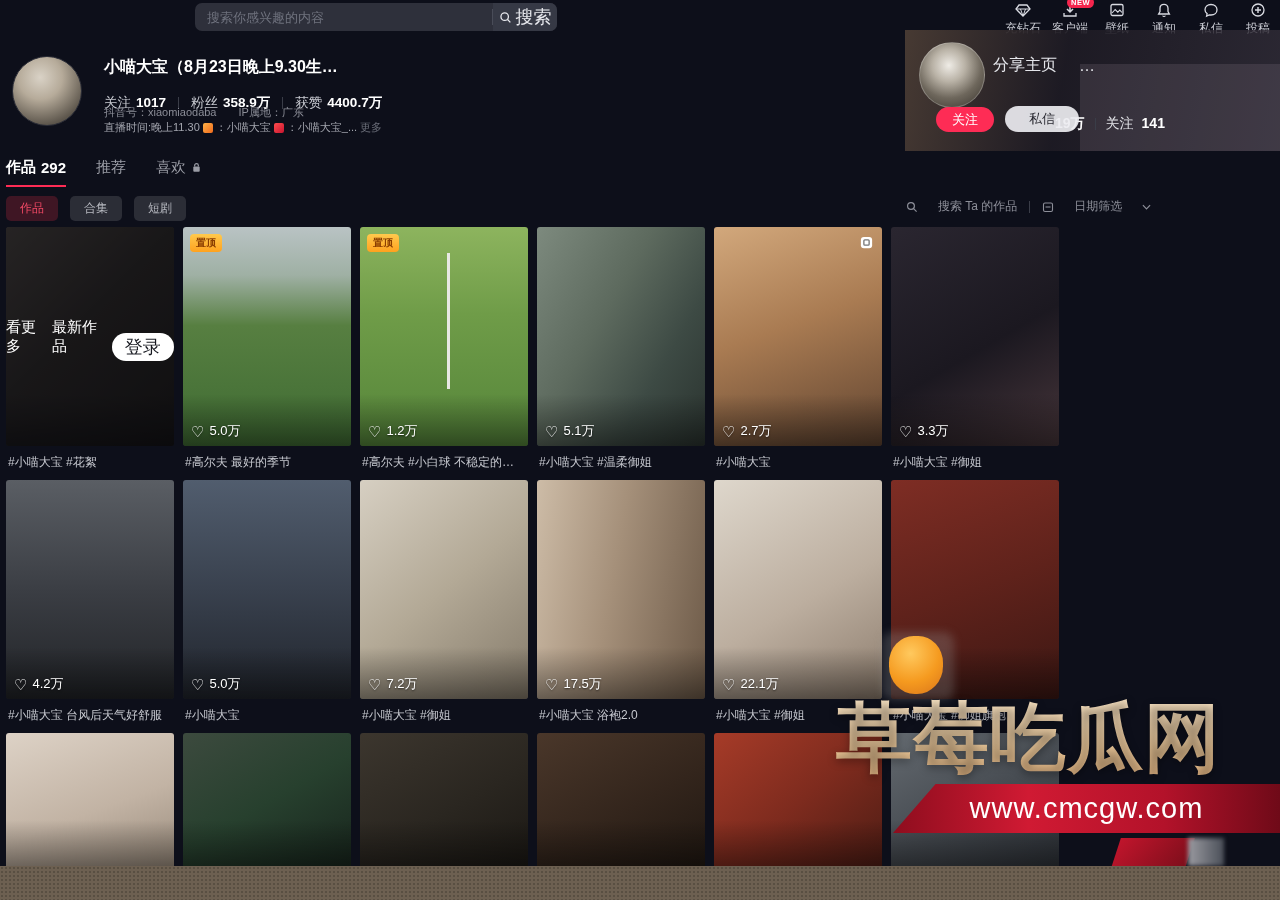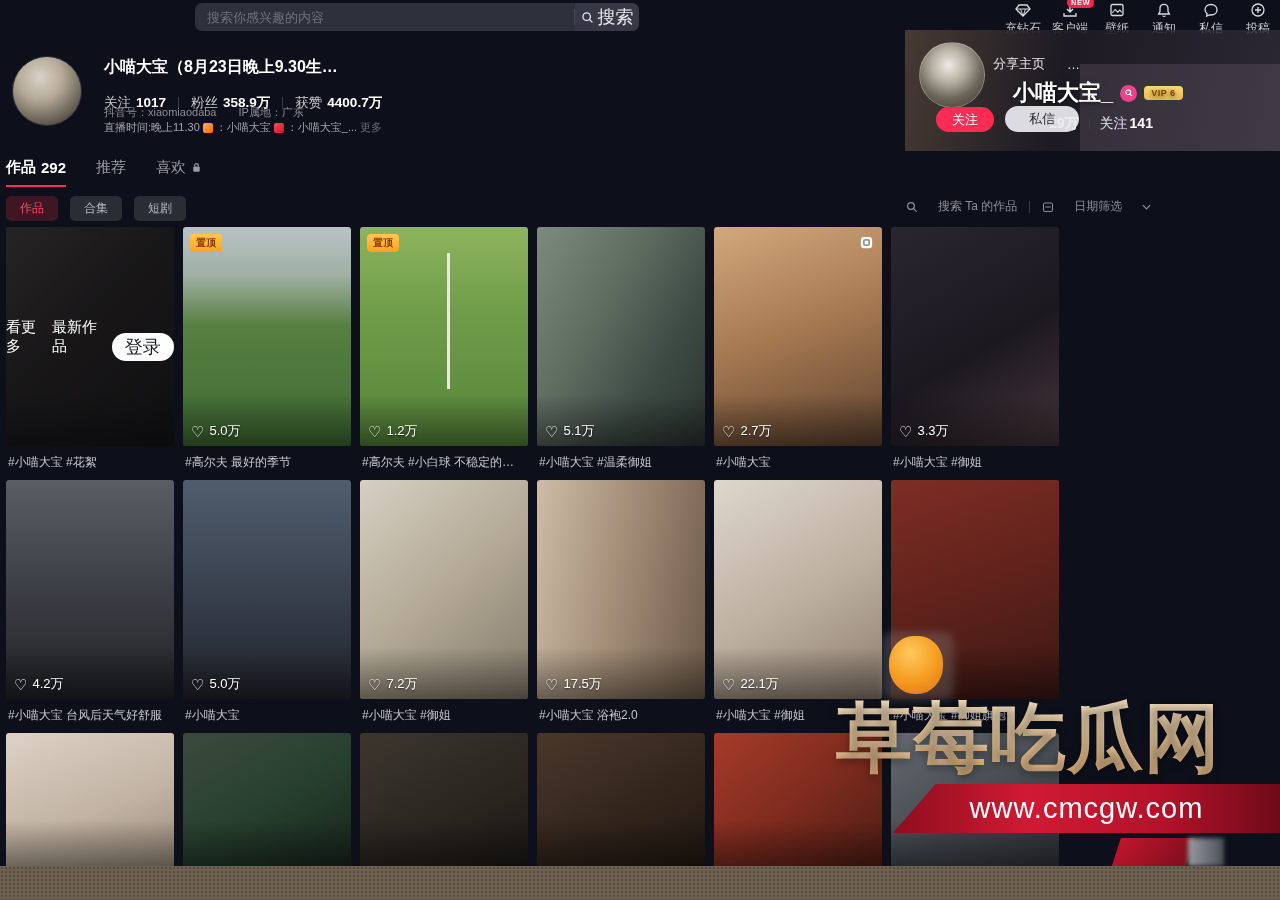--- a/index.html
+++ b/index.html
@@ -5,21 +5,21 @@
   html,body{margin:0;padding:0;}
   body{
     width:1280px;height:900px;position:relative;overflow:hidden;
     background:#0d0f1a;
     font-family:"Liberation Sans","DejaVu Sans",sans-serif;
     color:#fff;
   }
   
   .topbar{position:absolute;left:0;top:0;width:1280px;height:36px;}
   .searchbar{
-    position:absolute;left:195px;top:3px;width:444px;height:28px;
+    position:absolute;left:195px;top:3px;width:362px;height:28px;
     background:#2e303b;border-radius:7px;display:flex;align-items:center;
   }
   .searchbar input{
     flex:1;background:transparent;border:0;outline:none;color:#c7c9d1;
     font-size:13px;padding:0 12px;font-family:inherit;
   }
   .searchbar input::placeholder{color:#6f727e;}
   .search-divider{width:1px;height:16px;background:#494c58;}
   .search-btn{
     width:64px;height:100%;display:flex;align-items:center;justify-content:center;
@@ -59,30 +59,30 @@
     position:absolute;left:905px;top:30px;width:375px;height:121px;z-index:30;
     background:linear-gradient(100deg,rgba(74,60,52,.95) 0%,rgba(30,27,36,.92) 42%,rgba(52,47,58,.78) 100%);
     overflow:hidden;
   }
   .ovl-light{position:absolute;right:0;top:34px;width:200px;height:87px;background:rgba(135,122,138,.22);}
   .ovl-avatar{
     position:absolute;left:14px;top:12px;width:64px;height:64px;border-radius:50%;
     background:radial-gradient(circle at 45% 35%,#efece6 0%,#b9b2a6 30%,#6e675c 60%,#35302a 100%);
     border:1px solid rgba(255,255,255,.25);
   }
-  .ovl-share{position:absolute;left:88px;top:25px;font-size:13px;color:#e4e5ea;display:flex;gap:22px;align-items:center;}
+  .ovl-share{position:absolute;left:88px;top:25px;font-size:16px;color:#e4e5ea;display:flex;gap:22px;align-items:center;}
   .ovl-name{position:absolute;left:108px;top:48px;font-size:22px;font-weight:bold;color:#fff;text-shadow:0 1px 4px rgba(0,0,0,.6);display:flex;align-items:center;gap:7px;}
   .ovl-badge{width:17px;height:17px;border-radius:50%;background:#f0418c;display:inline-flex;align-items:center;justify-content:center;}
   .ovl-vip{
     font-size:9px;font-weight:bold;color:#7a4a00;
     background:linear-gradient(180deg,#f9d87e,#e8b84a);
     padding:2px 7px;border-radius:4px;letter-spacing:.5px;
   }
   .ovl-stats{position:absolute;left:142px;top:85px;font-size:14px;color:#e2e3e8;display:flex;align-items:center;gap:10px;}
-  .ovl-stats b{color:#fff;margin-left:2px;}
+  .ovl-stats b{color:#fff;margin-left:8px;}
   .ovl-follow{
     position:absolute;left:31px;top:77px;width:58px;height:25px;border-radius:13px;
     background:#fe2c55;color:#fff;font-size:13px;display:flex;align-items:center;justify-content:center;cursor:pointer;z-index:2;
   }
   .ovl-msg{
     position:absolute;left:100px;top:76px;width:74px;height:26px;border-radius:13px;
     background:rgba(235,235,240,.92);color:#2b2b33;font-size:13px;display:flex;align-items:center;justify-content:center;cursor:pointer;z-index:2;
   }
   
   .tabs{position:absolute;left:6px;top:158px;display:flex;gap:30px;align-items:flex-start;}
@@ -278,30 +278,20 @@
   </div>
 </div>
 
 <div class="ovl">
   <div class="ovl-light"></div>
   <div class="ovl-avatar"></div>
   <div class="ovl-share">
     <span>分享主页</span>
     <span>…</span>
   </div>
-  <div class="ovl-name">
-    <span>小喵大宝_</span>
-    <span class="ovl-badge">
-      <svg viewBox="0 0 12 12" width="10" height="10">
-          <circle cx="5" cy="5" r="2.8" fill="none" stroke="#fff" stroke-width="1.3"></circle>
-          <line x1="7.2" y1="7.2" x2="9.5" y2="9.5" stroke="#fff" stroke-width="1.3"></line>
-        </svg>
-    </span>
-    <span class="ovl-vip">VIP 6</span>
-  </div>
   <div class="ovl-stats">
     <b>19万</b>
     <span class="v-div"></span>
     <span><span>关注</span><b>141</b></span>
   </div>
   <div class="ovl-follow">关注</div>
   <div class="ovl-msg">私信</div>
 </div>
 
 <div class="tabs">

